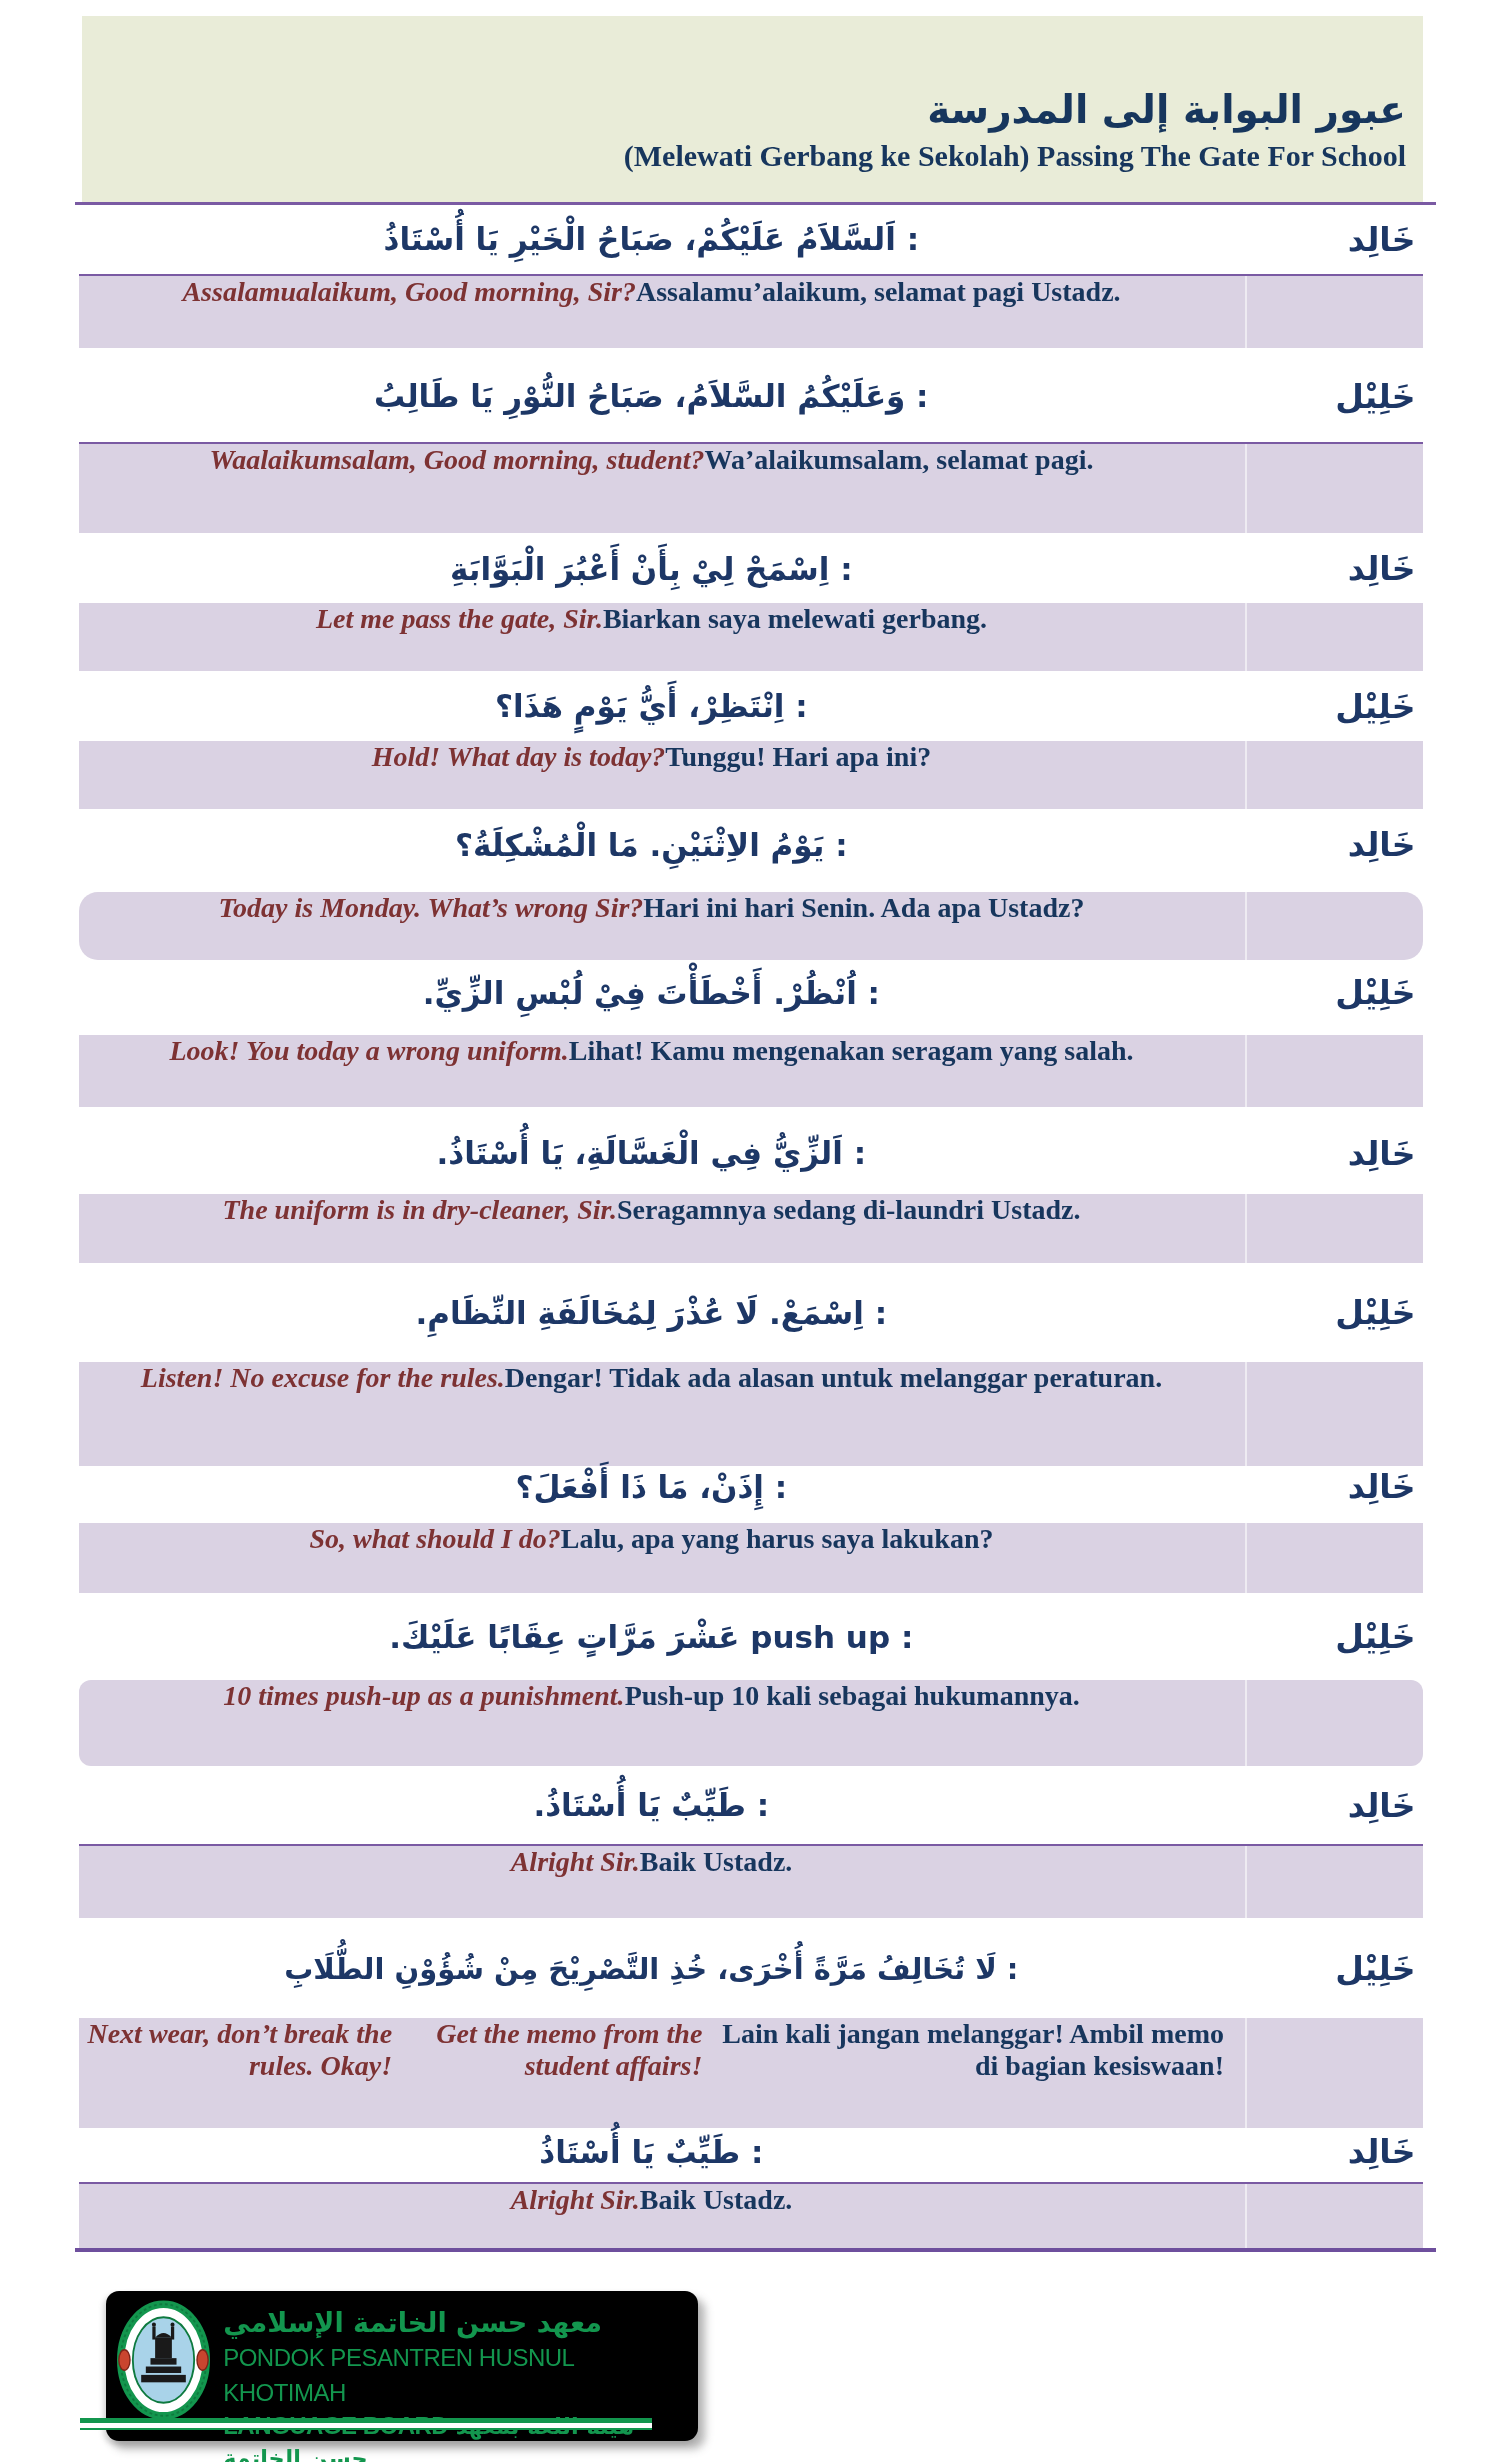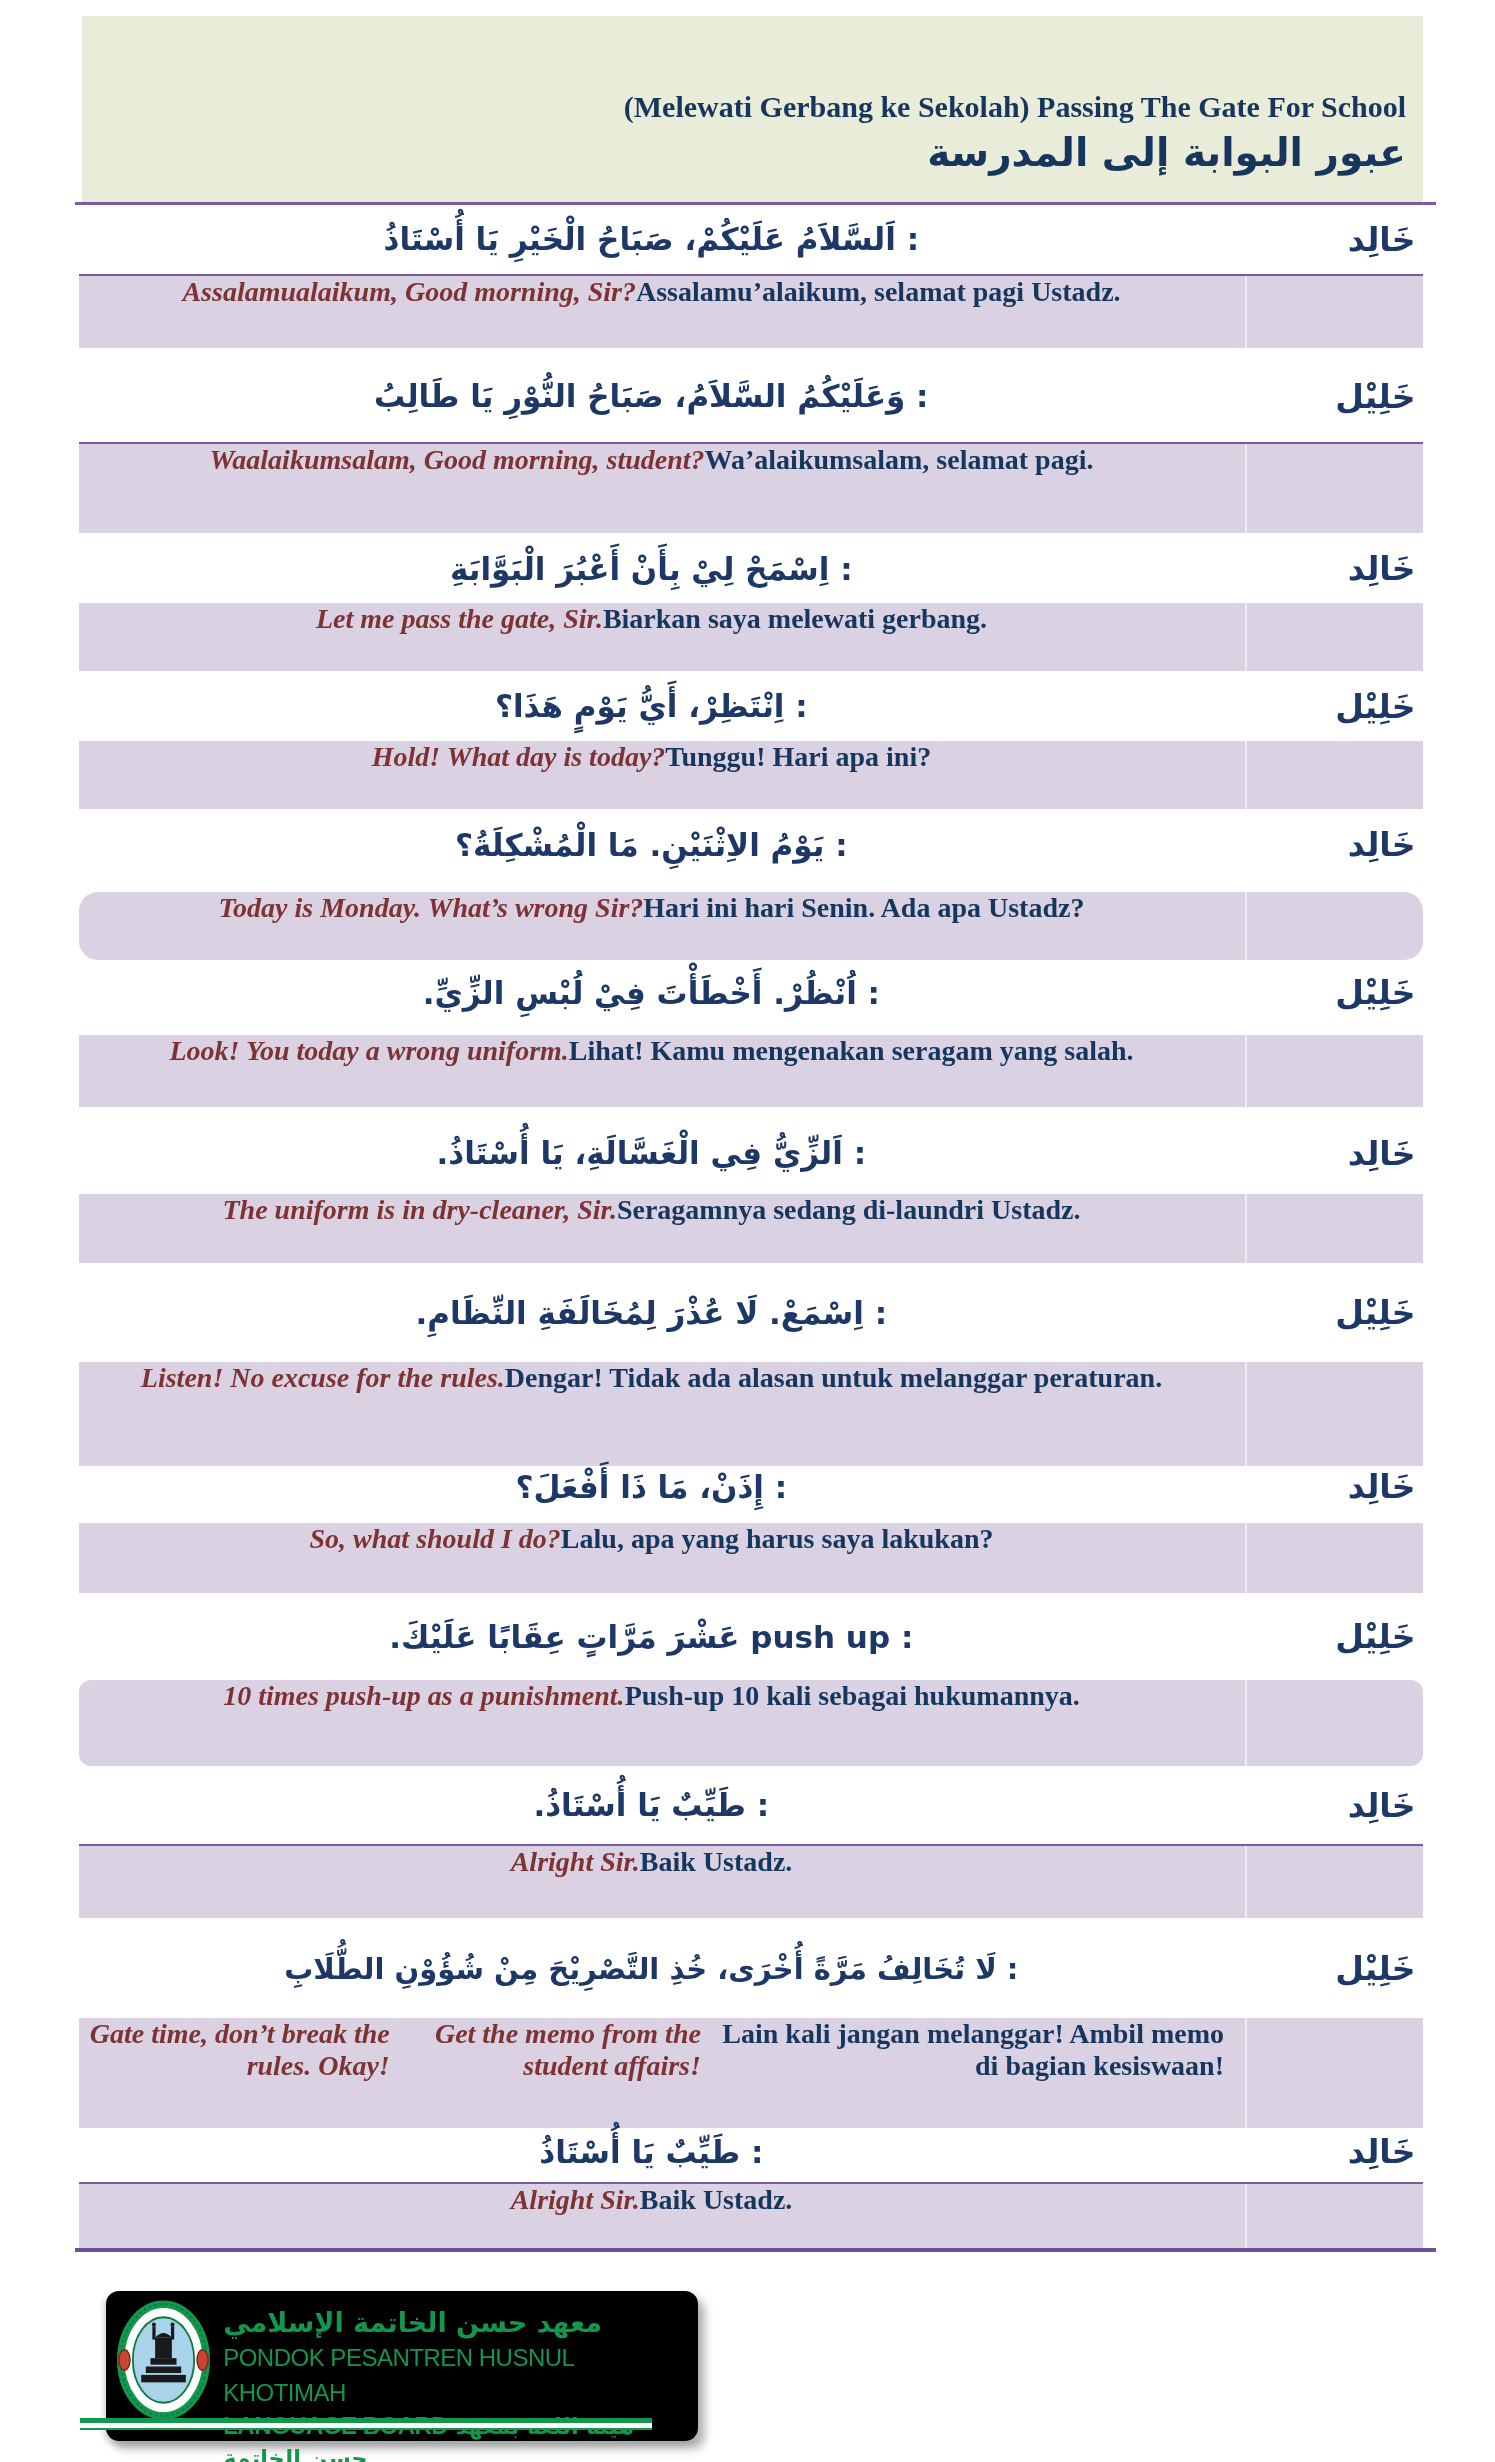--- a/index.html
+++ b/index.html
@@ -43,22 +43,22 @@
   #logo-board .bar{font-family:"DejaVu Sans",sans-serif;font-size:22.4px;}
   #logo-stripes{position:absolute;left:80px;right:9.3px;bottom:11.2px;height:4.7px;background:#ffffff;
                 border-top:5.6px solid #13964e;border-bottom:2.8px solid #13964e;width:572px;top:2418px;}
 </style>
 </head>
 <body>
 
 <div id="page">
 
   <div id="header-box" class="abs">
+    <div id="title-ar">عبور البوابة إلى المدرسة</div>
     <div id="title-latin">(Melewati Gerbang ke Sekolah) Passing The Gate For School</div>
-    <div id="title-ar">عبور البوابة إلى المدرسة</div>
   </div>
   <div class="abs rule" style="top:202px;"></div>
 
   <div class="abs arow" style="top:207px;height:64px;">
     <div class="speaker">خَالِد</div>
     <div class="atext">: اَلسَّلاَمُ عَلَيْكُمْ، صَبَاحُ الْخَيْرِ يَا أُسْتَاذُ</div>
   </div>
   <div class="tbox topline" style="top:274px;height:74px;">
     <div class="seam"></div>
     <div class="en">Assalamualaikum, Good morning, Sir?</div>
@@ -175,21 +175,21 @@
     <div class="divider"></div>
     <div class="id">Baik Ustadz.</div>
   </div>
 
   <div class="abs arow" style="top:1918px;height:101px;">
     <div class="speaker">خَلِيْل</div>
     <div class="atext" style="font-size:29px;">: لَا تُخَالِفُ مَرَّةً أُخْرَى، خُذِ التَّصْرِيْحَ مِنْ شُؤُوْنِ الطُّلَابِ</div>
   </div>
   <div class="tbox" style="top:2018px;height:110px;">
     <div class="seam"></div>
-    <div class="en">Gate time, don’t break the rules. Okay!</div>
+    <div class="en">Next wear, don’t break the rules. Okay!</div>
     <div class="divider"></div>
     <div class="en">Get the memo from the student affairs!</div>
     <div class="divider"></div>
     <div class="id">Lain kali jangan melanggar! Ambil memo di bagian kesiswaan!</div>
   </div>
 
   <div class="abs arow" style="top:2121px;height:61px;">
     <div class="speaker">خَالِد</div>
     <div class="atext">: طَيِّبٌ يَا أُسْتَاذُ</div>
   </div>

